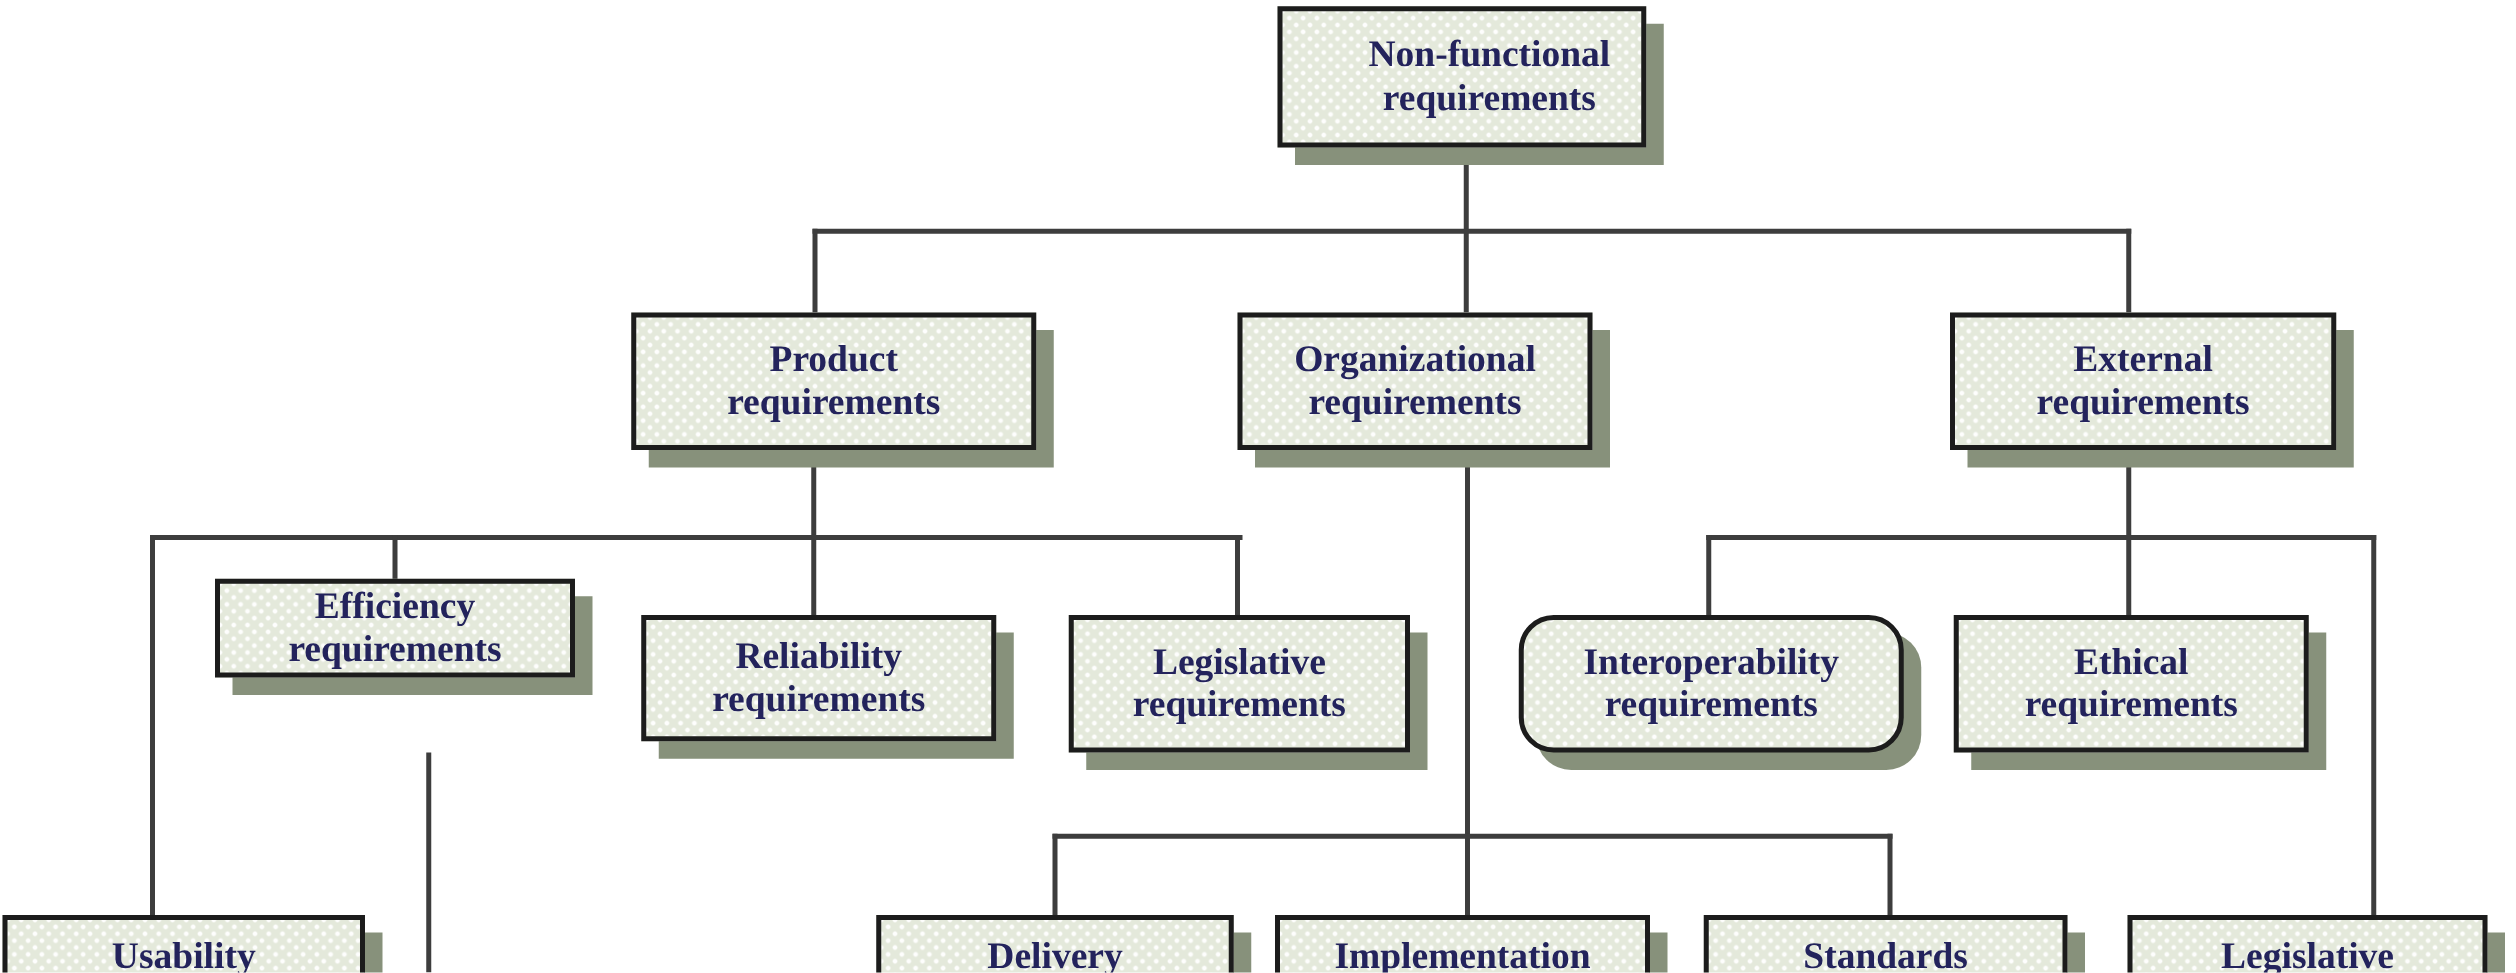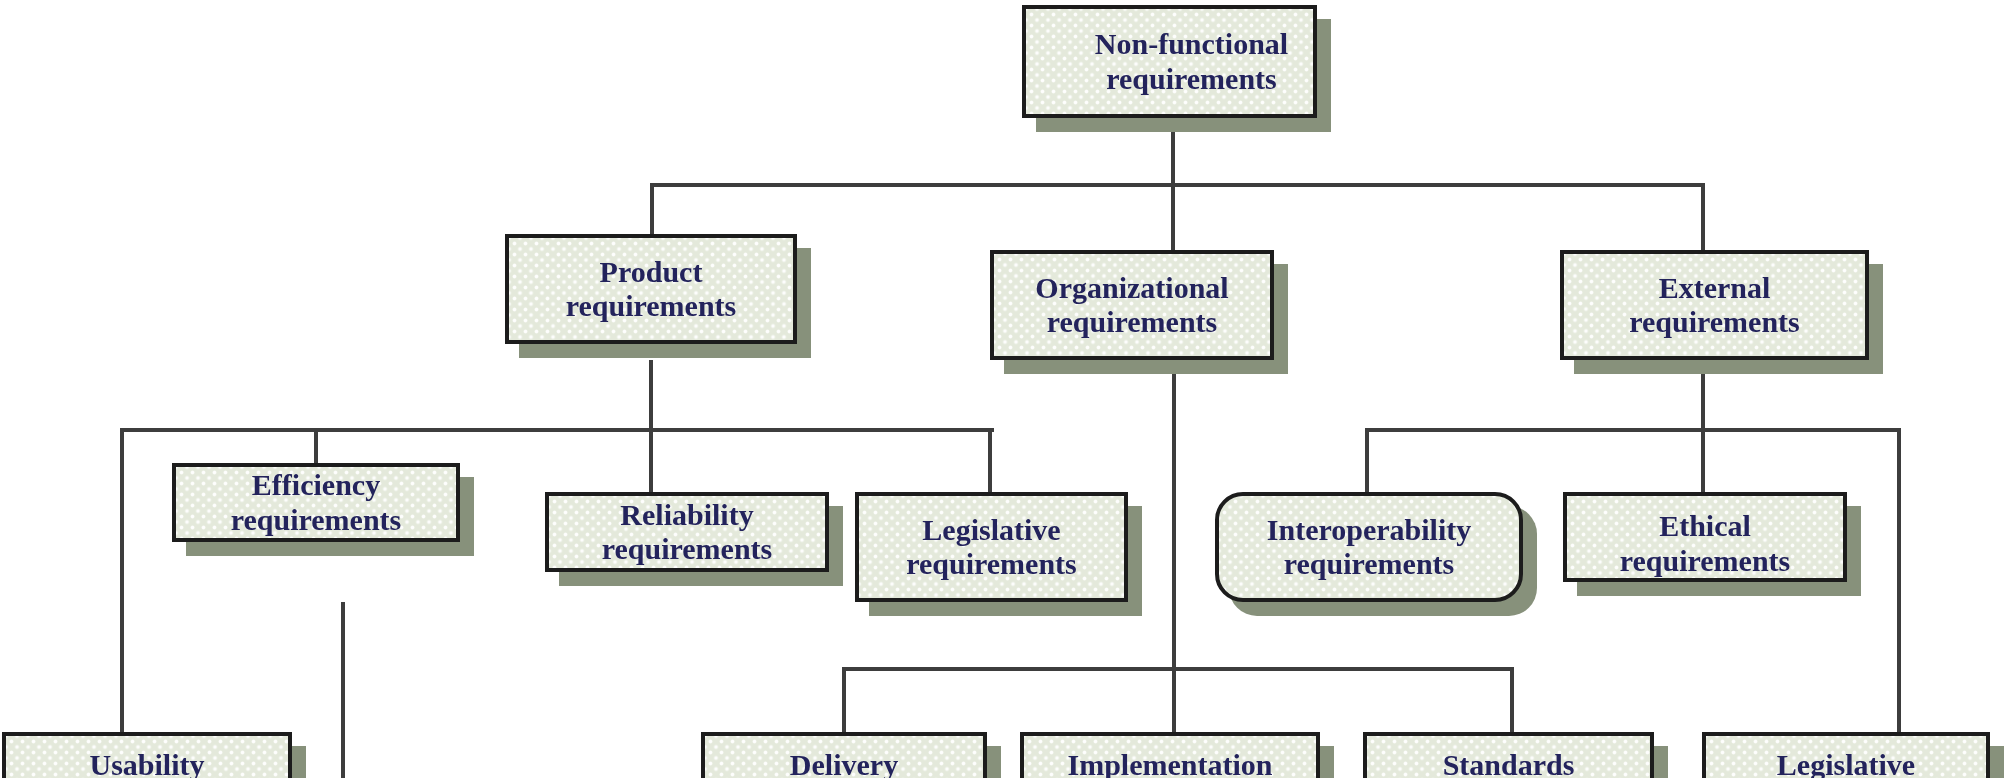--- a/index.html
+++ b/index.html
@@ -71,50 +71,50 @@
   <div class="line v" style="left:842px;top:667px;height:65px;"></div>
   <div class="line v" style="left:1510px;top:667px;height:65px;"></div>
 
   <div class="line v" style="left:341px;top:602px;height:176px;"></div>
 
   <div class="box" style="left:1022px;top:5px;width:295px;height:113px;padding-left:44px;">
     <span>Non-functional
 requirements</span>
   </div>
 
-  <div class="box" style="left:505px;top:234px;width:292px;height:110px;">
+  <div class="box" style="left:505px;top:250px;width:324px;height:110px;">
     <span>Product
 requirements</span>
   </div>
   <div class="box" style="left:990px;top:250px;width:284px;height:110px;">
     <span>Organizational
 requirements</span>
   </div>
   <div class="box" style="left:1560px;top:250px;width:309px;height:110px;">
     <span>External
 requirements</span>
   </div>
 
   <div class="box" style="left:172px;top:463px;width:288px;height:79px;">
     <span>Efficiency
 requirements</span>
   </div>
-  <div class="box" style="left:513px;top:492px;width:284px;height:80px;margin-left:32px;">
+  <div class="box" style="left:513px;top:492px;width:284px;height:101px;">
     <span>Reliability
 requirements</span>
   </div>
   <div class="box" style="left:855px;top:492px;width:273px;height:110px;">
     <span>Legislative
 requirements</span>
   </div>
   <div class="box" style="left:1215px;top:492px;width:308px;height:110px;border-radius:28px;">
     <span>Interoperability
 requirements</span>
   </div>
-  <div class="box" style="left:1563px;top:492px;width:284px;height:90px;align-items:flex-end;">
+  <div class="box" style="left:1563px;top:492px;width:284px;height:110px;">
     <span>Ethical
 requirements</span>
   </div>
 
   <div class="box cut" style="left:2px;top:732px;width:290px;height:110px;">
     <span>Usability</span>
   </div>
   <div class="box cut" style="left:701px;top:732px;width:286px;height:110px;">
     <span>Delivery</span>
   </div>

